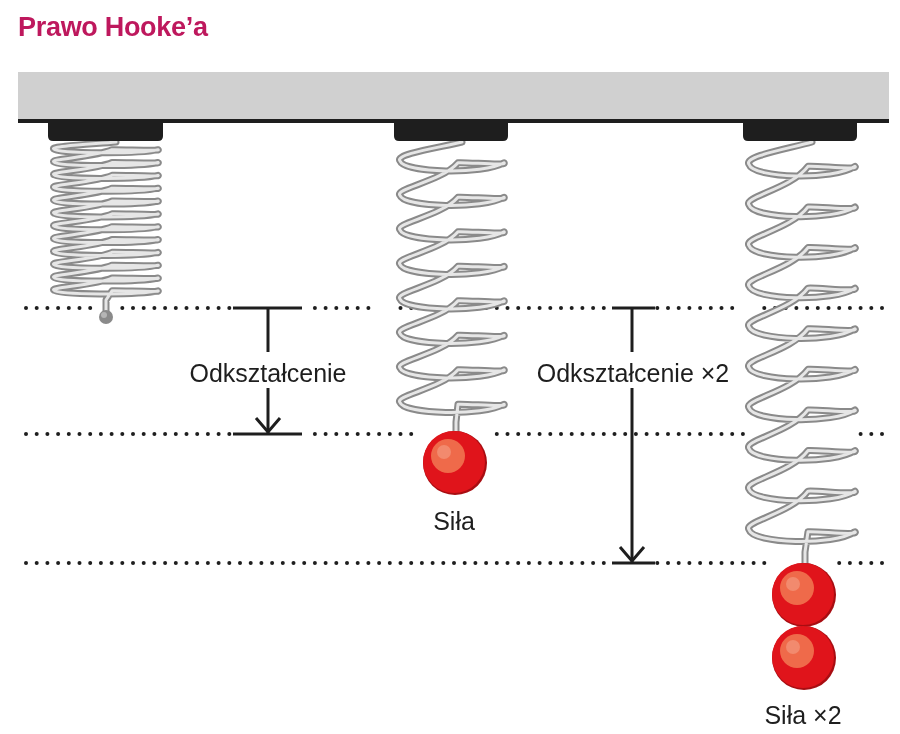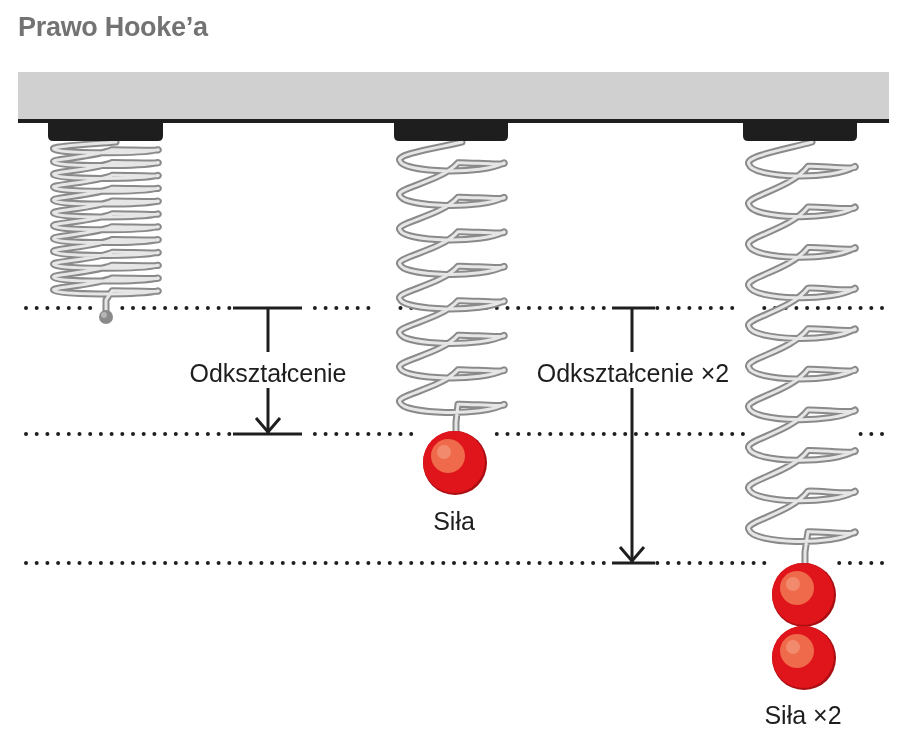--- a/index.html
+++ b/index.html
@@ -1,17 +1,17 @@
 <!DOCTYPE html>
 <html><head>
 <meta charset="utf-8">
 <style>
   html, body { margin: 0; padding: 0; background: #ffffff; }
   body { width: 900px; height: 734px; position: relative; overflow: hidden; font-family: "Liberation Sans", "DejaVu Sans", sans-serif; }
-  #title { position: absolute; left: 18px; top: 12px; font-size: 27px; font-weight: bold; color: #737373; letter-spacing: -0.3px; font-family: "Liberation Sans", sans-serif; }
+  #title { position: absolute; left: 18px; top: 12px; font-size: 27px; font-weight: bold; color: #be185d; letter-spacing: -0.3px; font-family: "Liberation Sans", sans-serif; }
   svg#diagram { position: absolute; left: 0; top: 0; }
   .lbl { font-family: "Liberation Sans", sans-serif; font-size: 25px; fill: #1e1e1e; }
 </style>
 </head>
 <body>
 
 <div id="title">Prawo Hooke’a</div>
 
 <svg id="diagram" width="900" height="734" viewBox="0 0 900 734">
 

